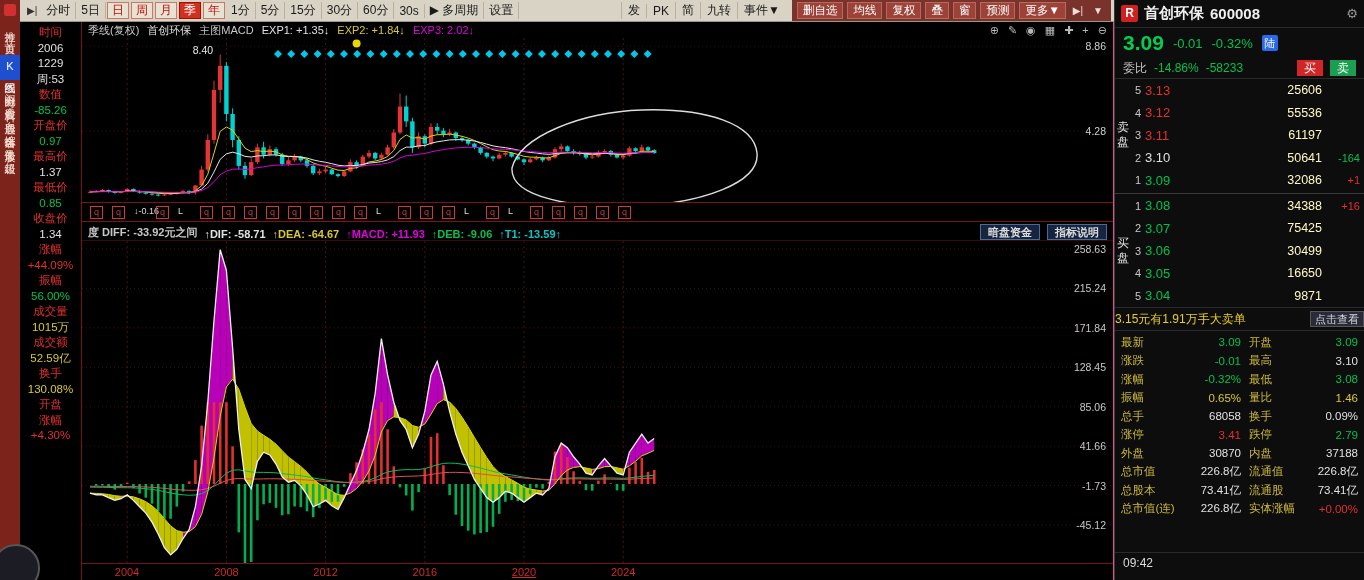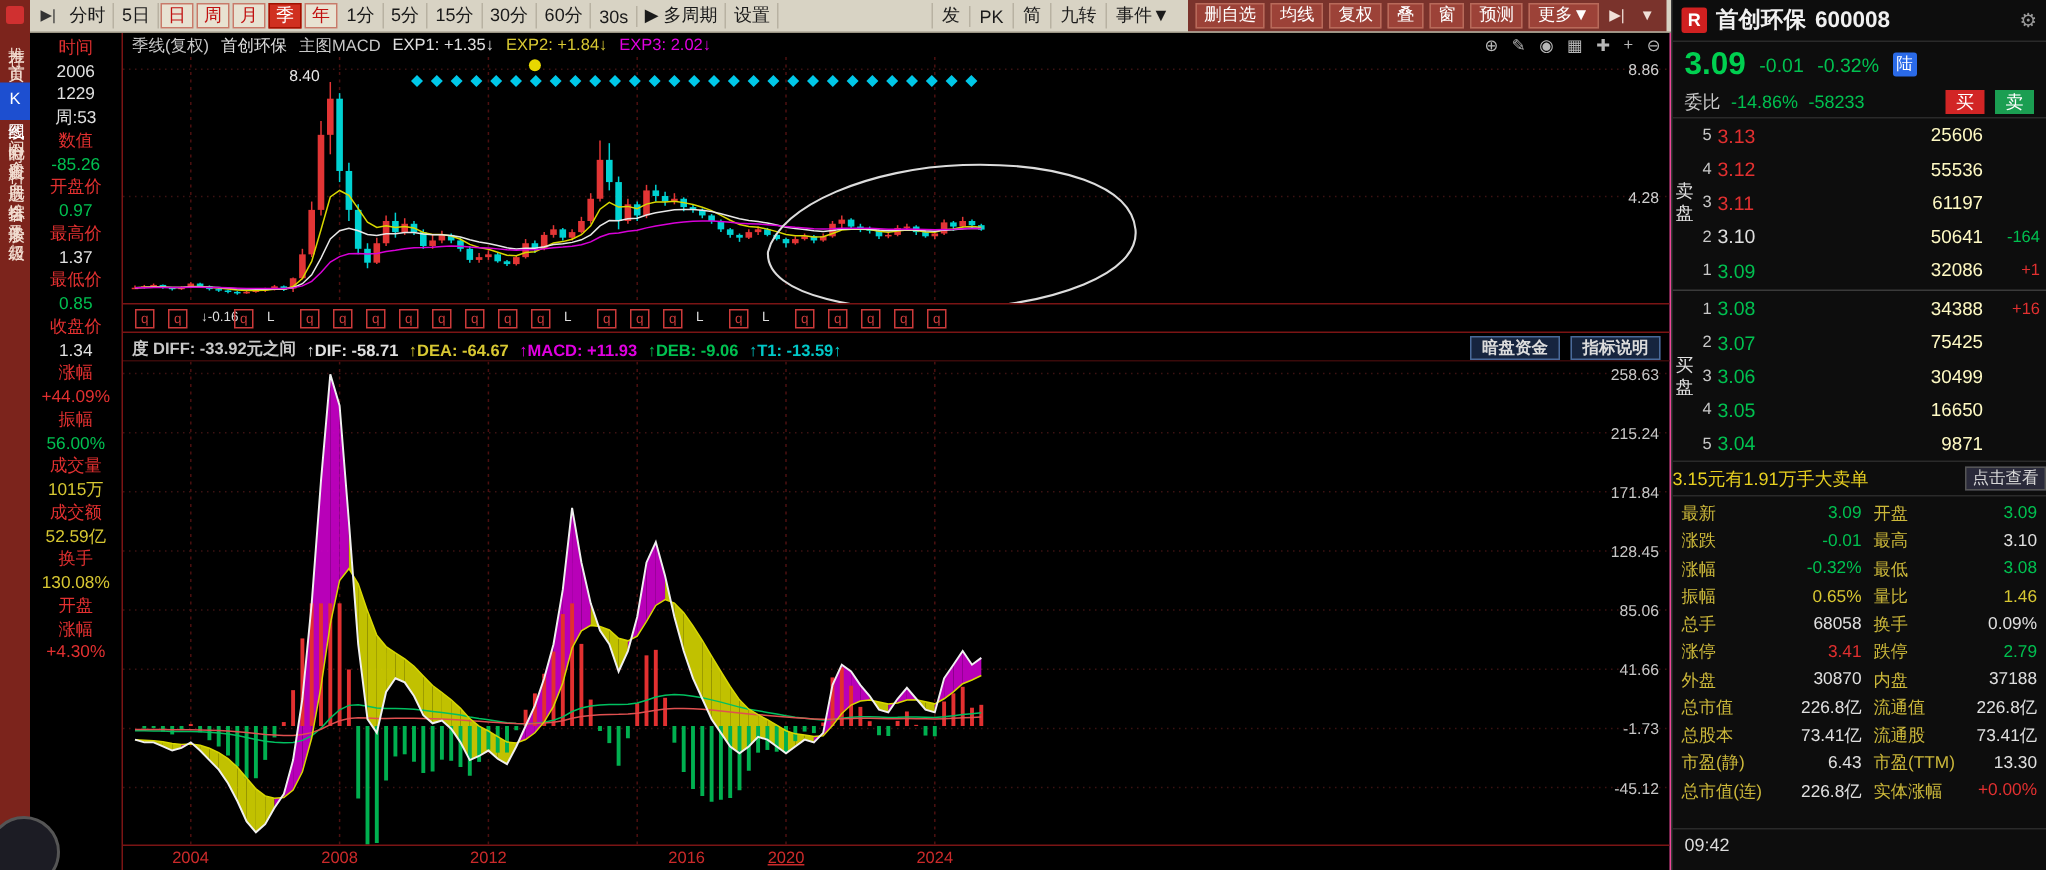--- a/index.html
+++ b/index.html
@@ -671,21 +671,21 @@
             <text x="1024" y="169.7192185370286" fill="#c8c8c8" font-size="10.5" text-anchor="end">85.06</text>
             <text x="1024" y="209.15583825533847" fill="#c8c8c8" font-size="10.5" text-anchor="end">41.66</text>
             <text x="1024" y="248.58337119491142" fill="#c8c8c8" font-size="10.5" text-anchor="end">-1.73</text>
             <text x="1024" y="288.0109041344843" fill="#c8c8c8" font-size="10.5" text-anchor="end">-45.12</text>
           </svg>
       </div>
       <div class="axis-row" id="axisRow">
           <span class="axis-year" style="left: 45px; text-align: center;">2004</span>
           <span class="axis-year" style="left: 144.4px;">2008</span>
           <span class="axis-year" style="left: 243.6px;">2012</span>
-          <span class="axis-year" style="left: 342.8px; margin-left: 33px;">2016</span>
+          <span class="axis-year" style="left: 342.8px;">2016</span>
           <span class="axis-year" style="left: 442px; text-decoration: underline;">2020</span>
           <span class="axis-year" style="left: 541.2px;">2024</span>
         </div>
     </div>
   </div>
 
   <div class="quote">
     <div class="q-head">
       <span class="q-logo">R</span>
       <span class="q-name">首创环保</span>
@@ -839,26 +839,20 @@
           <span class="s-lbl2">流通值</span>
           <span class="s-val2 c-white">226.8亿</span>
         </div>
         <div class="s-row">
           <span class="s-lbl">总股本</span>
           <span class="s-val c-white">73.41亿</span>
           <span class="s-lbl2">流通股</span>
           <span class="s-val2 c-white">73.41亿</span>
         </div>
         <div class="s-row">
-          <span class="s-lbl">市盈(静)</span>
-          <span class="s-val c-white">6.43</span>
-          <span class="s-lbl2">市盈(TTM)</span>
-          <span class="s-val2 c-white">13.30</span>
-        </div>
-        <div class="s-row">
           <span class="s-lbl">总市值(连)</span>
           <span class="s-val c-white">226.8亿</span>
           <span class="s-lbl2">实体涨幅</span>
           <span class="s-val2 c-red">+0.00%</span>
         </div>
       </div>
     <div class="ticks">
       <span class="tk-time">09:42</span>
       <span class="tk-price">3.09</span>
       <span class="tk-vol">63</span>

